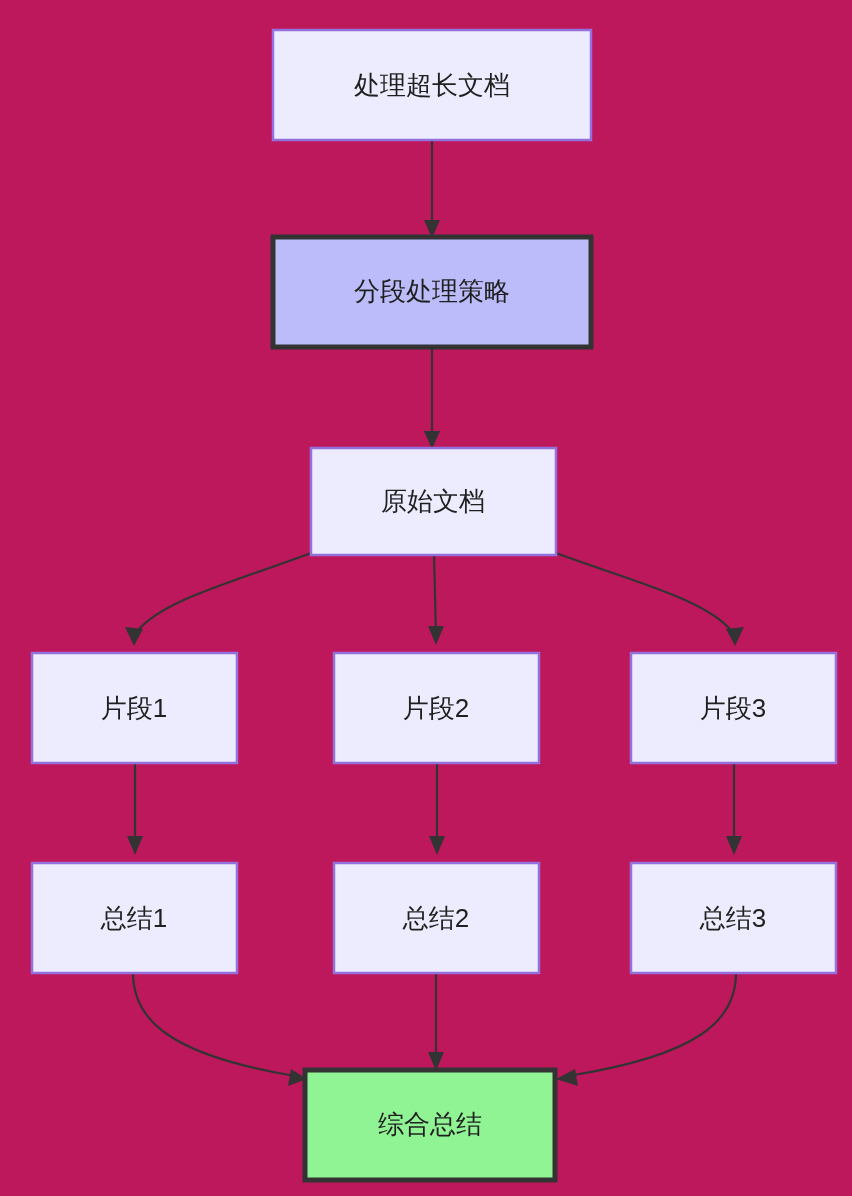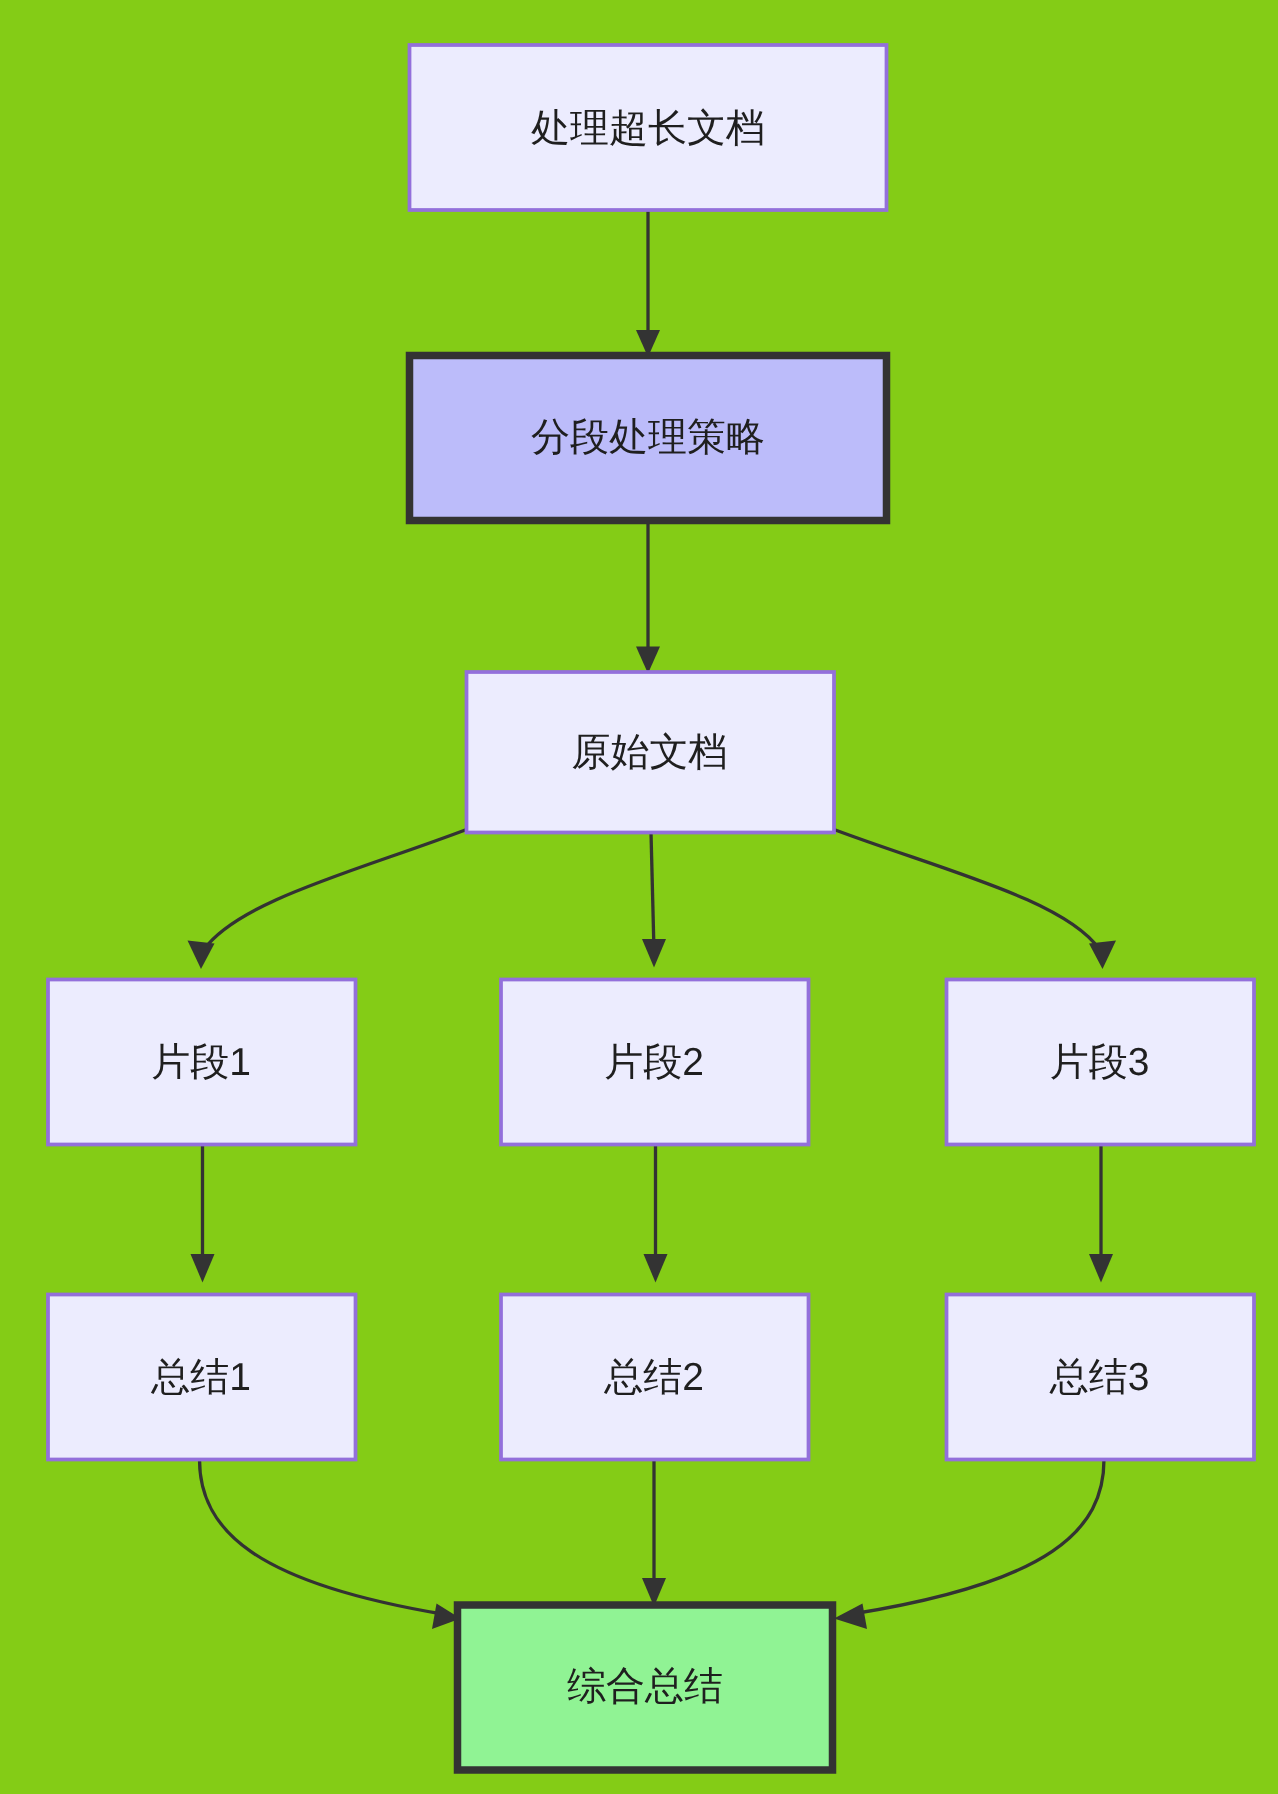--- a/index.html
+++ b/index.html
@@ -10,21 +10,21 @@
   body {
     width: 852px;
     height: 1196px;
     font-family: "Liberation Sans", "DejaVu Sans", sans-serif;
     overflow: hidden;
   }
   #flowchart-root {
     position: relative;
     width: 852px;
     height: 1196px;
-    background: #84cc16;
+    background: #be185d;
   }
   svg.diagram {
     display: block;
     width: 852px;
     height: 1196px;
   }
   .node-rect-default {
     fill: #ececfe;
     stroke: #9370db;
     stroke-width: 2.5px;

